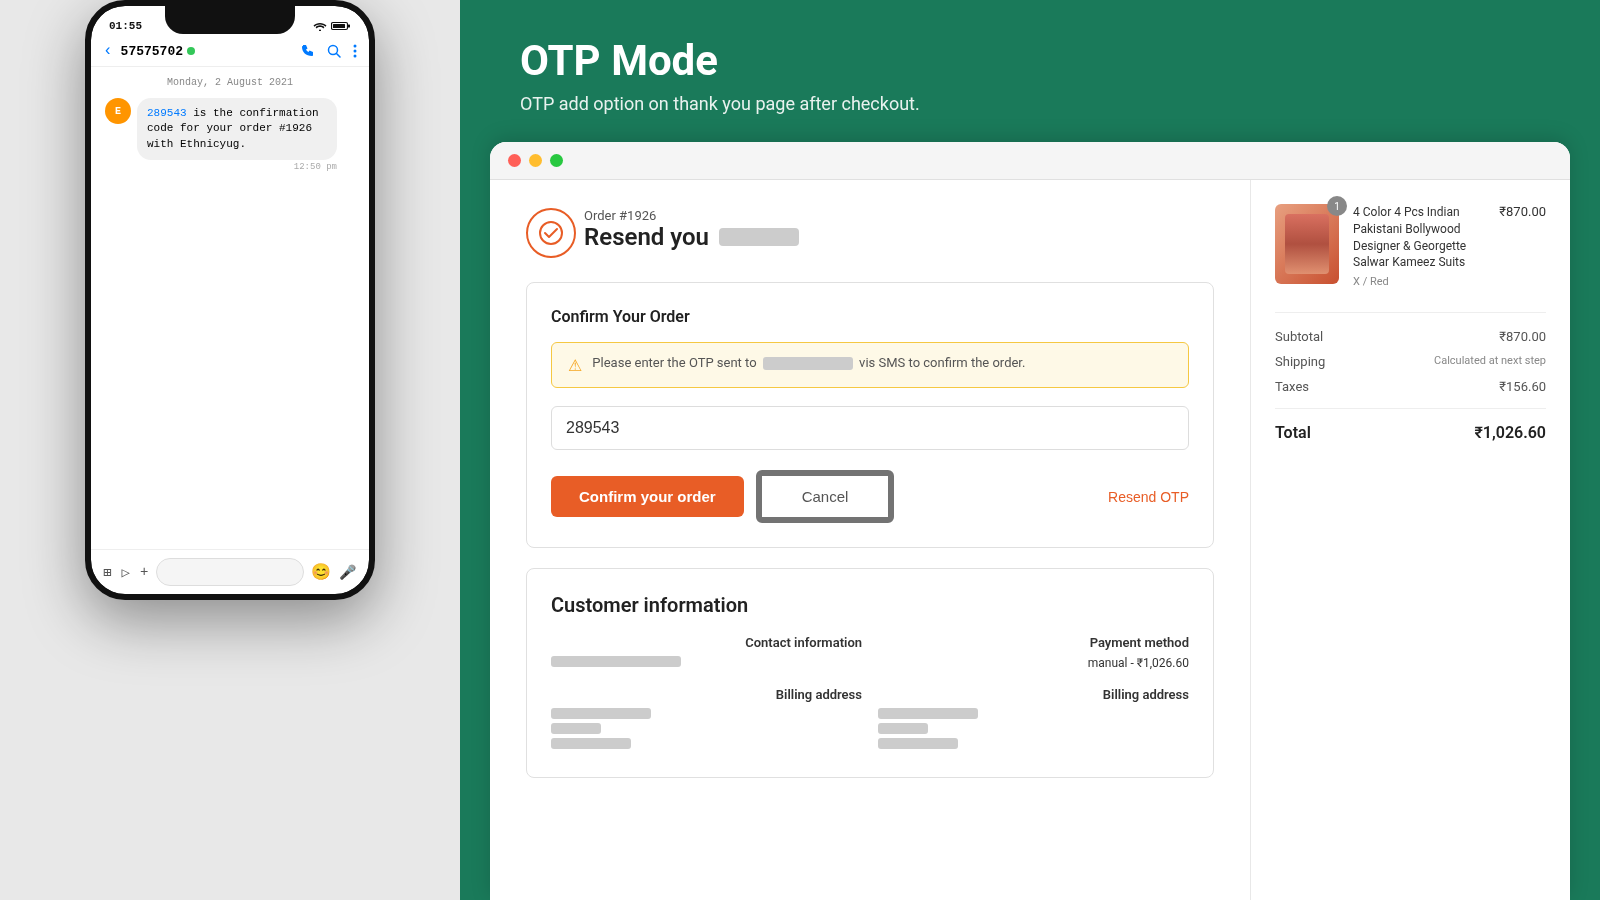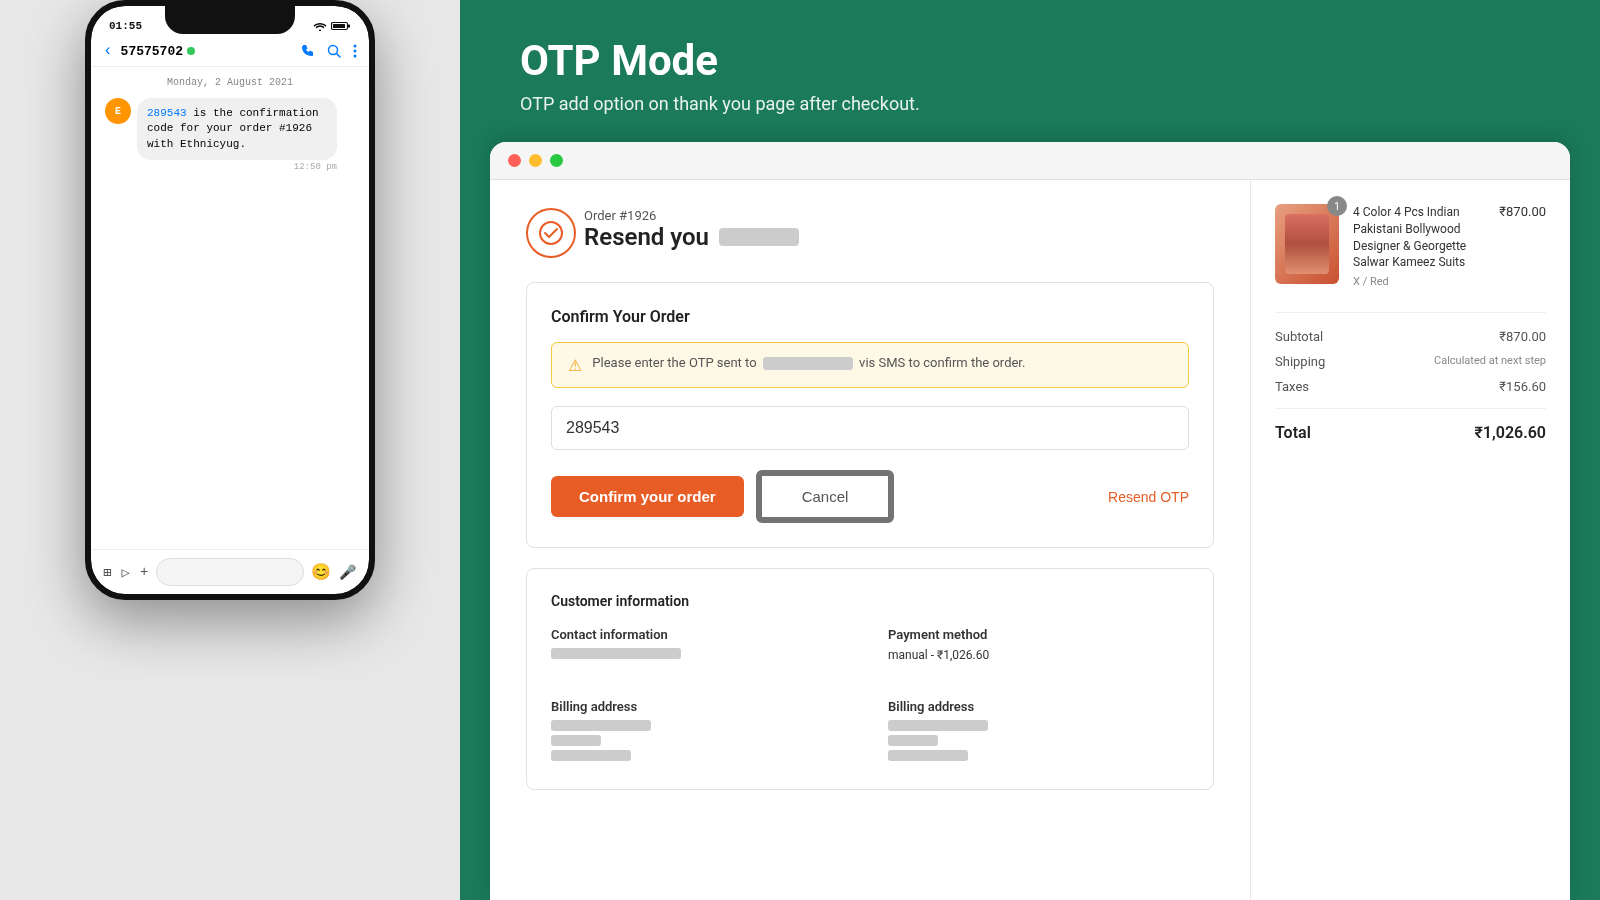--- a/index.html
+++ b/index.html
@@ -379,29 +379,30 @@
       cursor: pointer;
     }
 
     
     .customer-section {
       border: 1px solid #e0e0e0;
       border-radius: 8px;
       padding: 24px;
     }
     .customer-title {
-      font-size: 14px;
+      font-size: 20px;
       font-weight: 600;
       color: #222;
       margin-bottom: 18px;
     }
     .customer-grid {
       display: grid;
       grid-template-columns: 1fr 1fr;
-      gap: 36px;
+      gap: 16px;
+      text-align: right;
     }
     .customer-col-title {
       font-size: 13px;
       font-weight: 600;
       color: #333;
       margin-bottom: 6px;
     }
     .customer-col-value {
       font-size: 12px;
       color: #007AFF;

